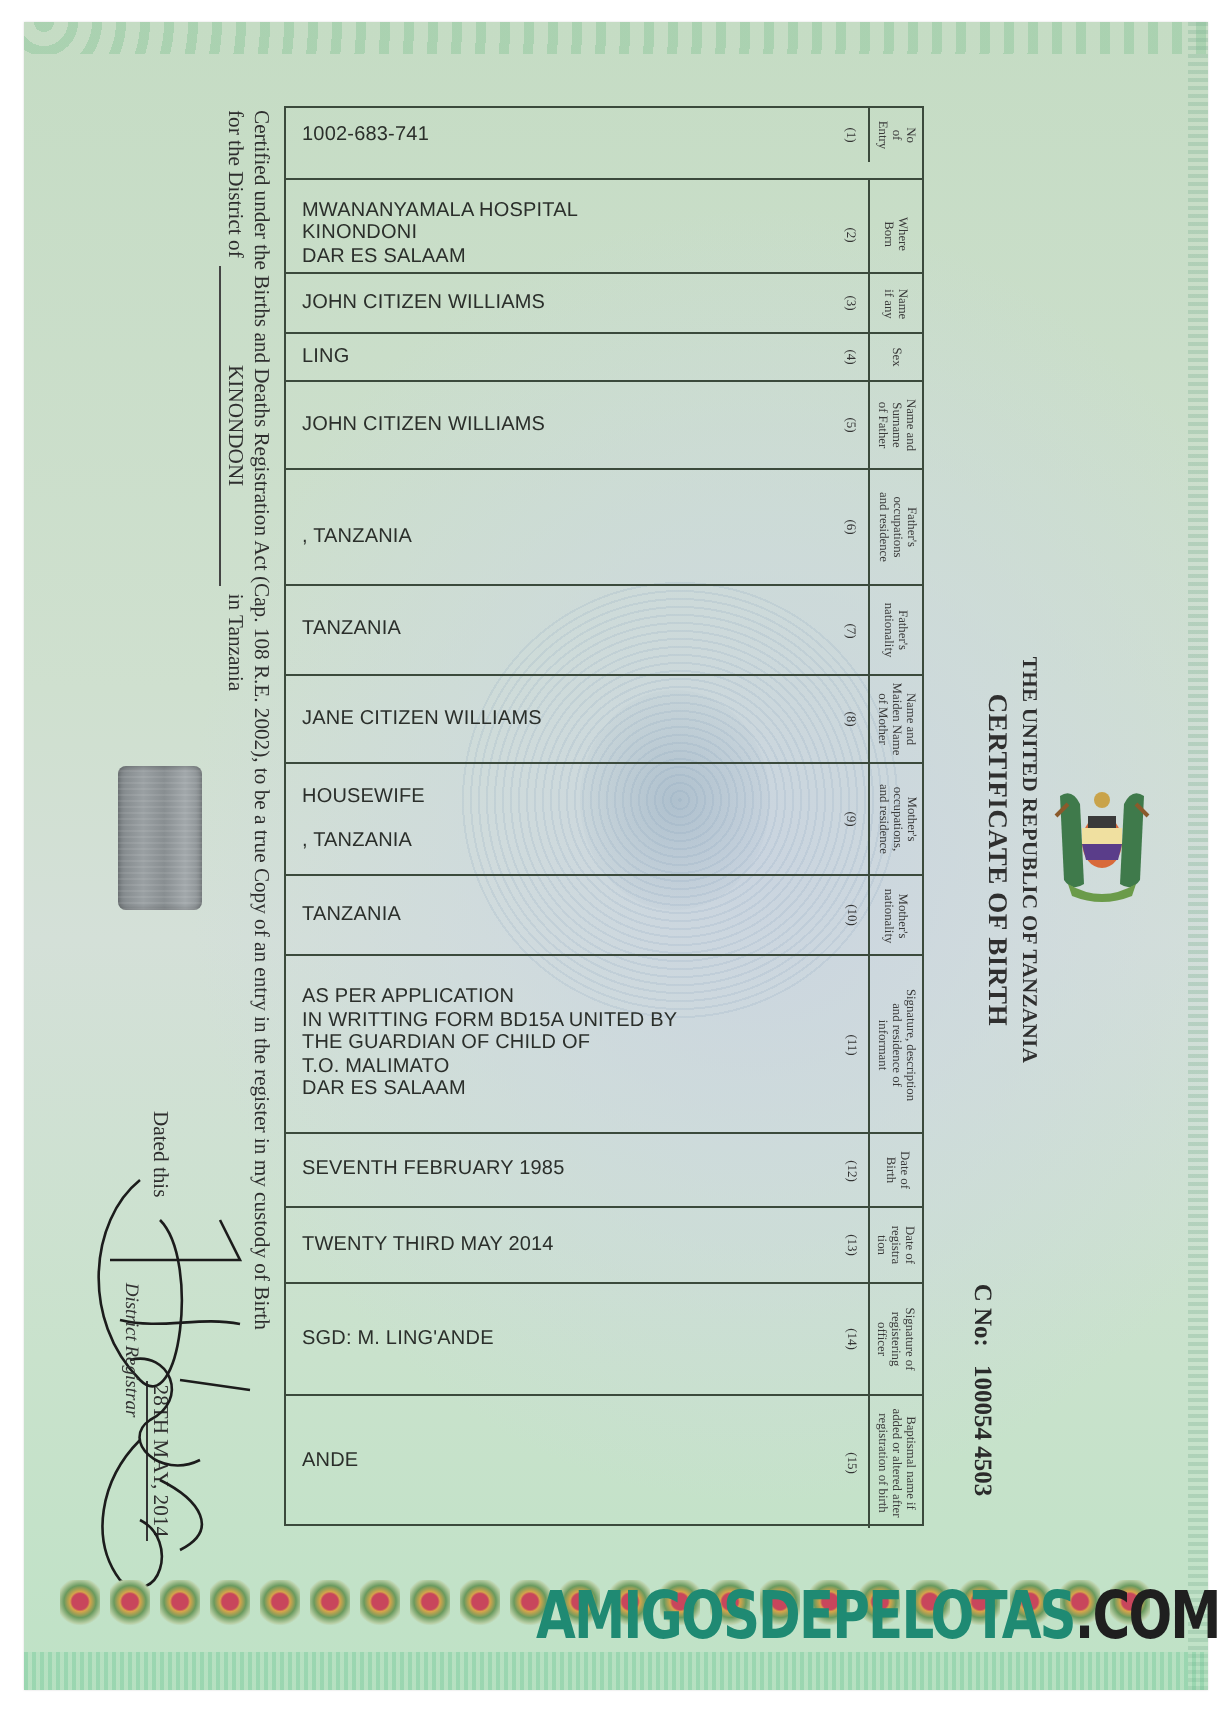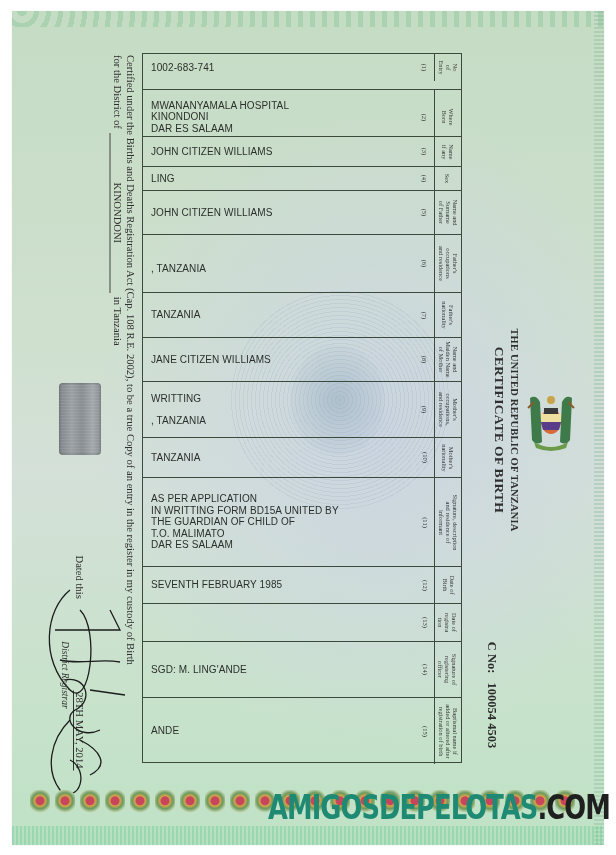--- a/index.html
+++ b/index.html
@@ -239,21 +239,21 @@
     <div class="cell-head">
         <div class="rot">
           <span>Name and</span>
           <span>Maiden Name</span>
           <span>of Mother</span>
         </div>
       </div>
   </div>
   <div class="row" style="top:327px;height:56px">
     <div class="cell-value">
-        <span>WRITTING</span>
+        <span>HOUSEWIFE</span>
         <span style="height:10px"></span>
         <span>, TANZANIA</span>
       </div>
     <div class="cell-num">
         <span>(9)</span>
       </div>
     <div class="cell-head">
         <div class="rot">
           <span>Mother's</span>
           <span>occupations,</span>
@@ -302,20 +302,23 @@
         <span>(12)</span>
       </div>
     <div class="cell-head">
         <div class="rot">
           <span>Date of</span>
           <span>Birth</span>
         </div>
       </div>
   </div>
   <div class="row" style="top:549px;height:38px">
+    <div class="cell-value">
+        <span>TWENTY THIRD MAY 2014</span>
+      </div>
     <div class="cell-num">
         <span>(13)</span>
       </div>
     <div class="cell-head">
         <div class="rot">
           <span>Date of</span>
           <span>registra</span>
           <span>tion</span>
         </div>
       </div>

